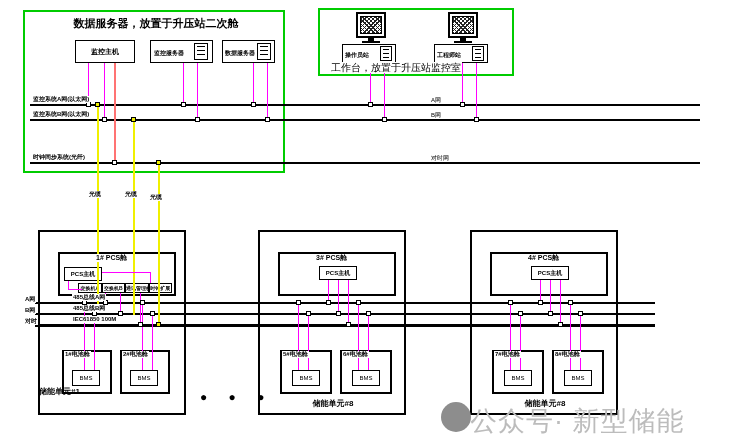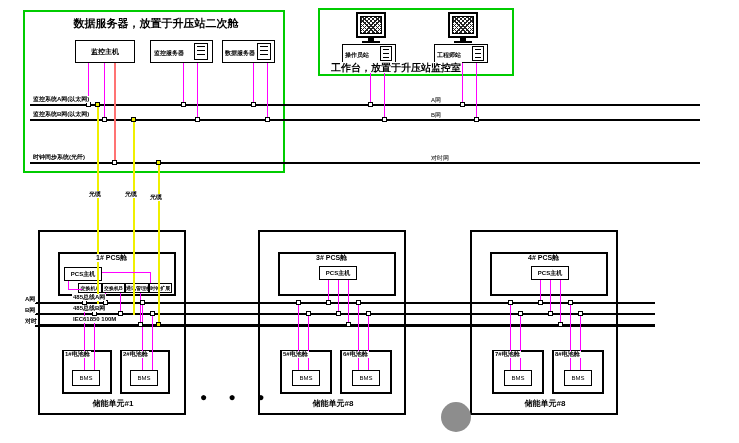--- a/index.html
+++ b/index.html
@@ -67,21 +67,21 @@
 
   <div class="mon" style="left:448px;top:12px;width:30px;height:26px">
       <div class="scr"></div>
     </div>
   <div class="abs" style="left:460px;top:38px;width:6px;height:3px;background:#000;z-index:3"></div>
   <div class="abs" style="left:454px;top:41px;width:18px;height:2px;background:#000;z-index:3"></div>
   <div class="bx1" style="left:434px;top:44px;width:54px;height:19px;z-index:3">
     <span class="abs t6" style="left:2px;top:6px;font-weight:bold">工程师站</span>
   </div>
   <div class="srv" style="left:472px;top:46px;width:12px;height:15px"></div>
-  <div class="lbl" style="left:330px;top:62px;font-size:10px;font-weight:bold">工作台，放置于升压站监控室</div>
+  <div class="lbl" style="left:330px;top:62px;font-size:10px;font-weight:normal">工作台，放置于升压站监控室</div>
 
   <div class="hl" style="left:30px;top:104px;width:670px"></div>
   <div class="hl" style="left:30px;top:119px;width:670px"></div>
   <div class="hl" style="left:30px;top:162px;width:670px"></div>
   <div class="lbl t6" style="left:32px;top:96px;font-weight:bold">监控系统A网(以太网)</div>
   <div class="lbl t6" style="left:32px;top:111px;font-weight:bold">监控系统B网(以太网)</div>
   <div class="lbl t6" style="left:32px;top:154px;font-weight:bold">时钟同步系统(光纤)</div>
   <div class="lbl t6" style="left:430px;top:97px">A网</div>
   <div class="lbl t6" style="left:430px;top:112px">B网</div>
   <div class="lbl t6" style="left:430px;top:155px">对时网</div>
@@ -160,21 +160,21 @@
   <div class="vl mag" style="left:142px;top:303px;height:67px"></div>
   <div class="vl mag" style="left:152px;top:314px;height:56px"></div>
   <div class="node" style="left:82px;top:300px"></div>
   <div class="node" style="left:103px;top:300px"></div>
   <div class="node" style="left:140px;top:300px"></div>
   <div class="node" style="left:92px;top:311px"></div>
   <div class="node" style="left:118px;top:311px"></div>
   <div class="node" style="left:150px;top:311px"></div>
   <div class="node" style="left:138px;top:322px"></div>
   <div class="node y" style="left:156px;top:322px"></div>
-  <div class="lbl t8" style="left:38px;top:400px;width:148px;text-align:center;background:transparent">储能单元#1</div>
+  <div class="lbl t8" style="left:38px;top:388px;width:148px;text-align:left;background:transparent">储能单元#1</div>
 
   <div class="dots" style="left:200px;top:390px">● ● ●</div>
 
   <div class="bx2" style="left:258px;top:230px;width:148px;height:185px"></div>
   <div class="bx2" style="left:278px;top:252px;width:118px;height:44px"></div>
   <div class="lbl t7" style="left:315px;top:254px">3# PCS舱</div>
   <div class="bx1 ctr t6" style="left:319px;top:266px;width:38px;height:14px;font-weight:bold;z-index:3">PCS主机</div>
   <div class="vl mag" style="left:328px;top:280px;height:23px"></div>
   <div class="vl mag" style="left:338px;top:280px;height:34px"></div>
   <div class="vl mag" style="left:348px;top:280px;height:45px"></div>
@@ -217,14 +217,15 @@
   <div class="node" style="left:508px;top:300px"></div>
   <div class="node" style="left:538px;top:300px"></div>
   <div class="node" style="left:568px;top:300px"></div>
   <div class="node" style="left:518px;top:311px"></div>
   <div class="node" style="left:548px;top:311px"></div>
   <div class="node" style="left:578px;top:311px"></div>
   <div class="node" style="left:558px;top:322px"></div>
   <div class="lbl t8" style="left:470px;top:400px;width:148px;text-align:center;background:transparent;z-index:10">储能单元#8</div>
 
   <div class="wm-circle" style="left:441px;top:402px"></div>
+  <div class="wm-text" style="left:470px;top:403px">公众号· 新型储能</div>
 
 </div>
 
 </body></html>

